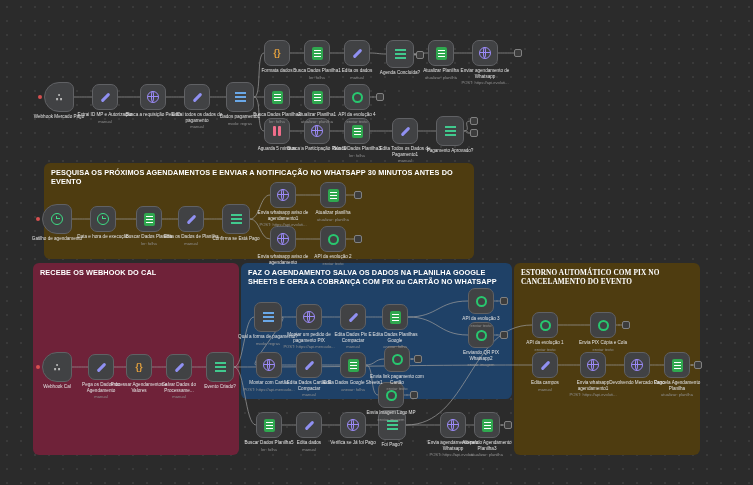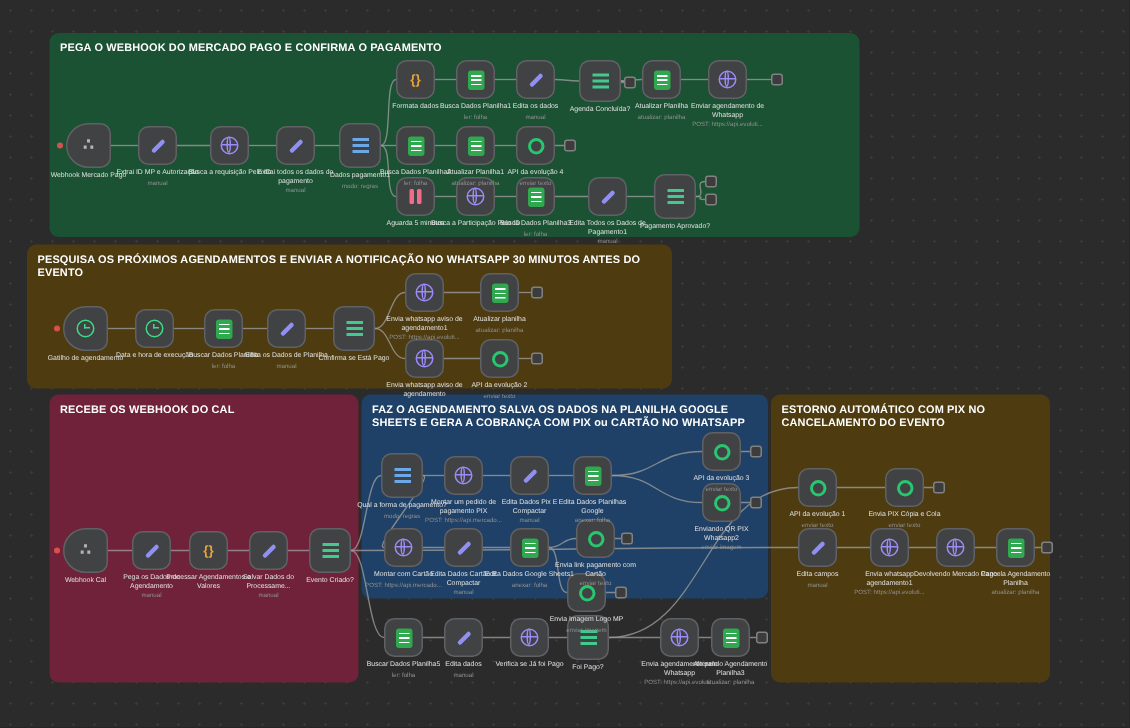--- a/index.html
+++ b/index.html
@@ -103,33 +103,30 @@
       <path d="M 406 425 C 469 425, 469 325, 532 325" fill="none" stroke="#9a9a9a" stroke-width="0.9" opacity="0.8"></path>
       <path d="M 466 425 C 474 425, 466 425, 474 425" fill="none" stroke="#9a9a9a" stroke-width="0.9" opacity="0.8"></path>
       <path d="M 500 425 C 508 425, 496 425, 504 425" fill="none" stroke="#9a9a9a" stroke-width="0.9" opacity="0.8"></path>
       <path d="M 558 325 C 574 325, 574 325, 590 325" fill="none" stroke="#9a9a9a" stroke-width="0.9" opacity="0.8"></path>
       <path d="M 616 325 C 624 325, 614 325, 622 325" fill="none" stroke="#9a9a9a" stroke-width="0.9" opacity="0.8"></path>
       <path d="M 558 365 C 569 365, 569 365, 580 365" fill="none" stroke="#9a9a9a" stroke-width="0.9" opacity="0.8"></path>
       <path d="M 606 365 C 615 365, 615 365, 624 365" fill="none" stroke="#9a9a9a" stroke-width="0.9" opacity="0.8"></path>
       <path d="M 650 365 C 658 365, 656 365, 664 365" fill="none" stroke="#9a9a9a" stroke-width="0.9" opacity="0.8"></path>
       <path d="M 690 365 C 698 365, 686 365, 694 365" fill="none" stroke="#9a9a9a" stroke-width="0.9" opacity="0.8"></path>
     </svg>
-<div class="group" style="left: 33px; top: 22px; width: 540px; height: 136px; background: rgb(26, 82, 51);">
-      <div class="gtitle">PEGA O WEBHOOK DO MERCADO PAGO E CONFIRMA O PAGAMENTO</div>
-    </div>
-    <div class="group" style="left: 18px; top: 163px; width: 430px; height: 96px; background: rgb(78, 60, 16);">
+    <div class="group" style="left: 44px; top: 163px; width: 430px; height: 96px; background: rgb(78, 60, 16);">
       <div class="gtitle">PESQUISA OS PRÓXIMOS AGENDAMENTOS E ENVIAR A NOTIFICAÇÃO NO WHATSAPP 30 MINUTOS ANTES DO EVENTO</div>
     </div>
     <div class="group" style="left: 33px; top: 263px; width: 206px; height: 192px; background: rgb(111, 34, 57);">
       <div class="gtitle">RECEBE OS WEBHOOK DO CAL</div>
     </div>
     <div class="group" style="left: 241px; top: 263px; width: 271px; height: 136px; background: rgb(31, 65, 103);">
       <div class="gtitle">FAZ O AGENDAMENTO SALVA OS DADOS NA PLANILHA GOOGLE SHEETS E GERA A COBRANÇA COM PIX ou CARTÃO NO WHATSAPP</div>
     </div>
-    <div class="group" style="left: 514px; top: 263px; width: 186px; height: 192px; background: rgb(78, 60, 16);">
+    <div class="group" style="left: 514px; top: 263px; width: 186px; height: 192px; background: rgb(78, 60, 16); font-family: Liberation Serif, serif;">
       <div class="gtitle">ESTORNO AUTOMÁTICO COM PIX NO CANCELAMENTO DO EVENTO</div>
     </div>
     <div class="node trigger" style="left: 44px; top: 82px; width: 30px; height: 30px;">
       <span class="ic-hook">∴</span>
     </div>
     <div class="nlabel" style="left: 29px; top: 114px;">Webhook Mercado Pago</div>
     <div class="node" style="left: 92px; top: 84px; width: 26px; height: 26px;">
       <span class="ic-pencil"></span>
     </div>
     <div class="nlabel" style="left: 75px; top: 112px;">Extrai ID MP e Autorização<span class="nsub">manual</span></div>

